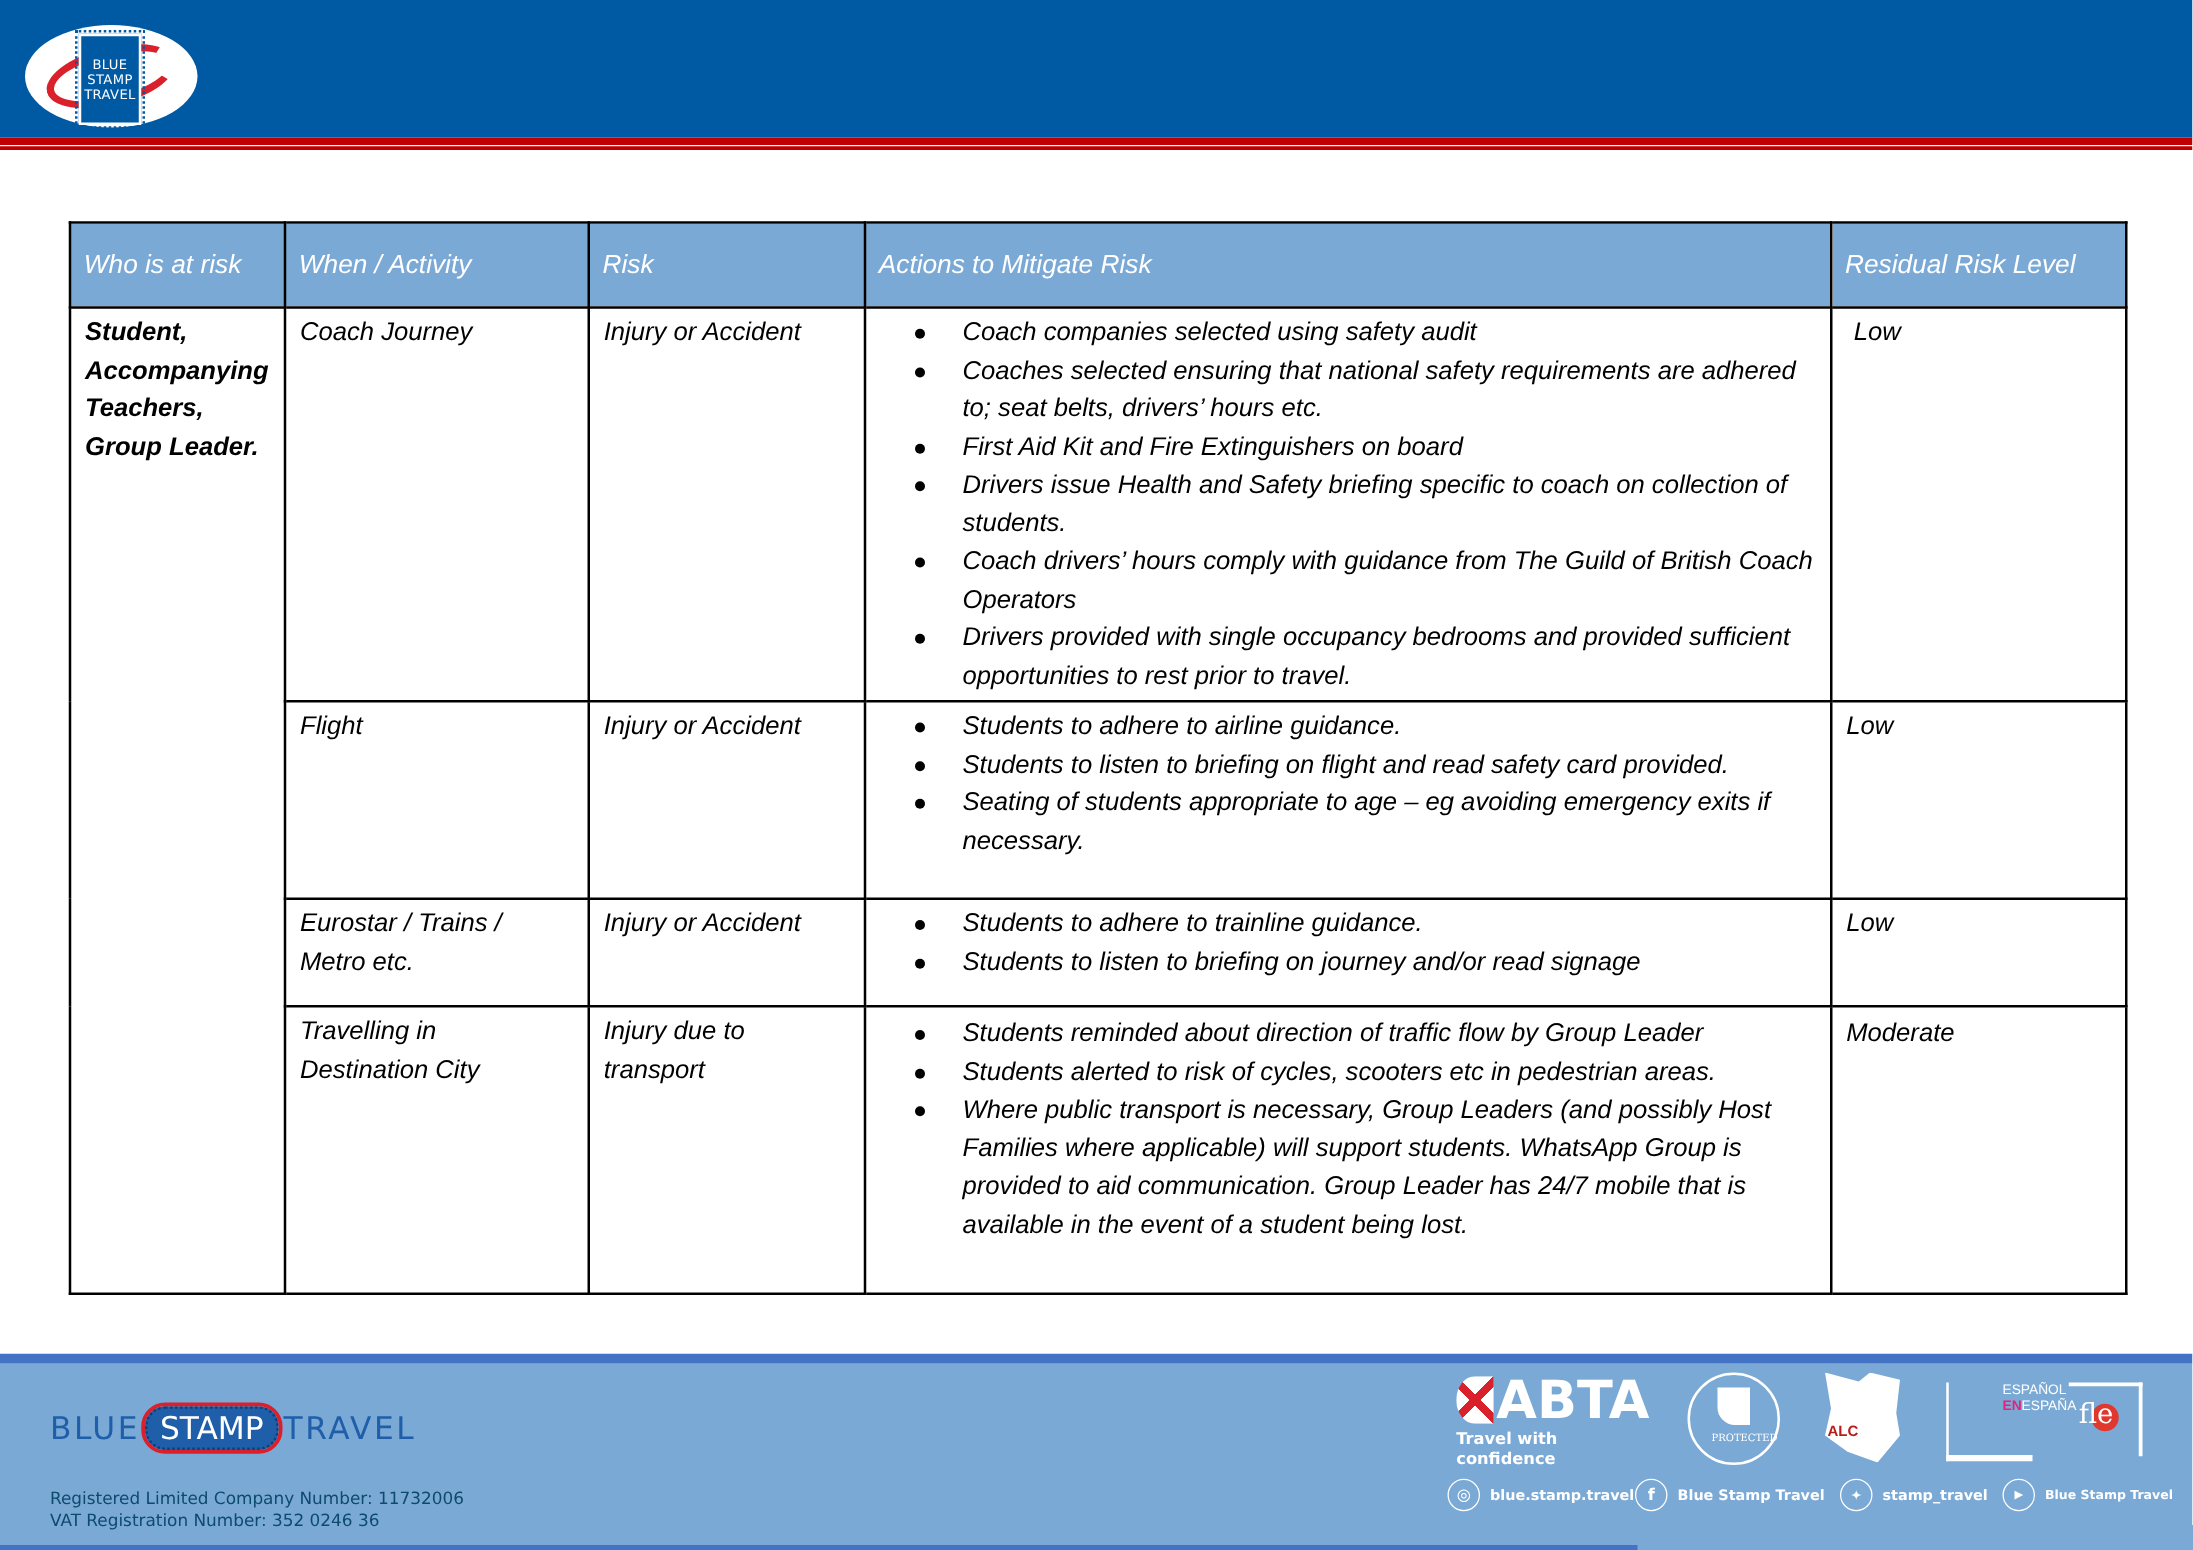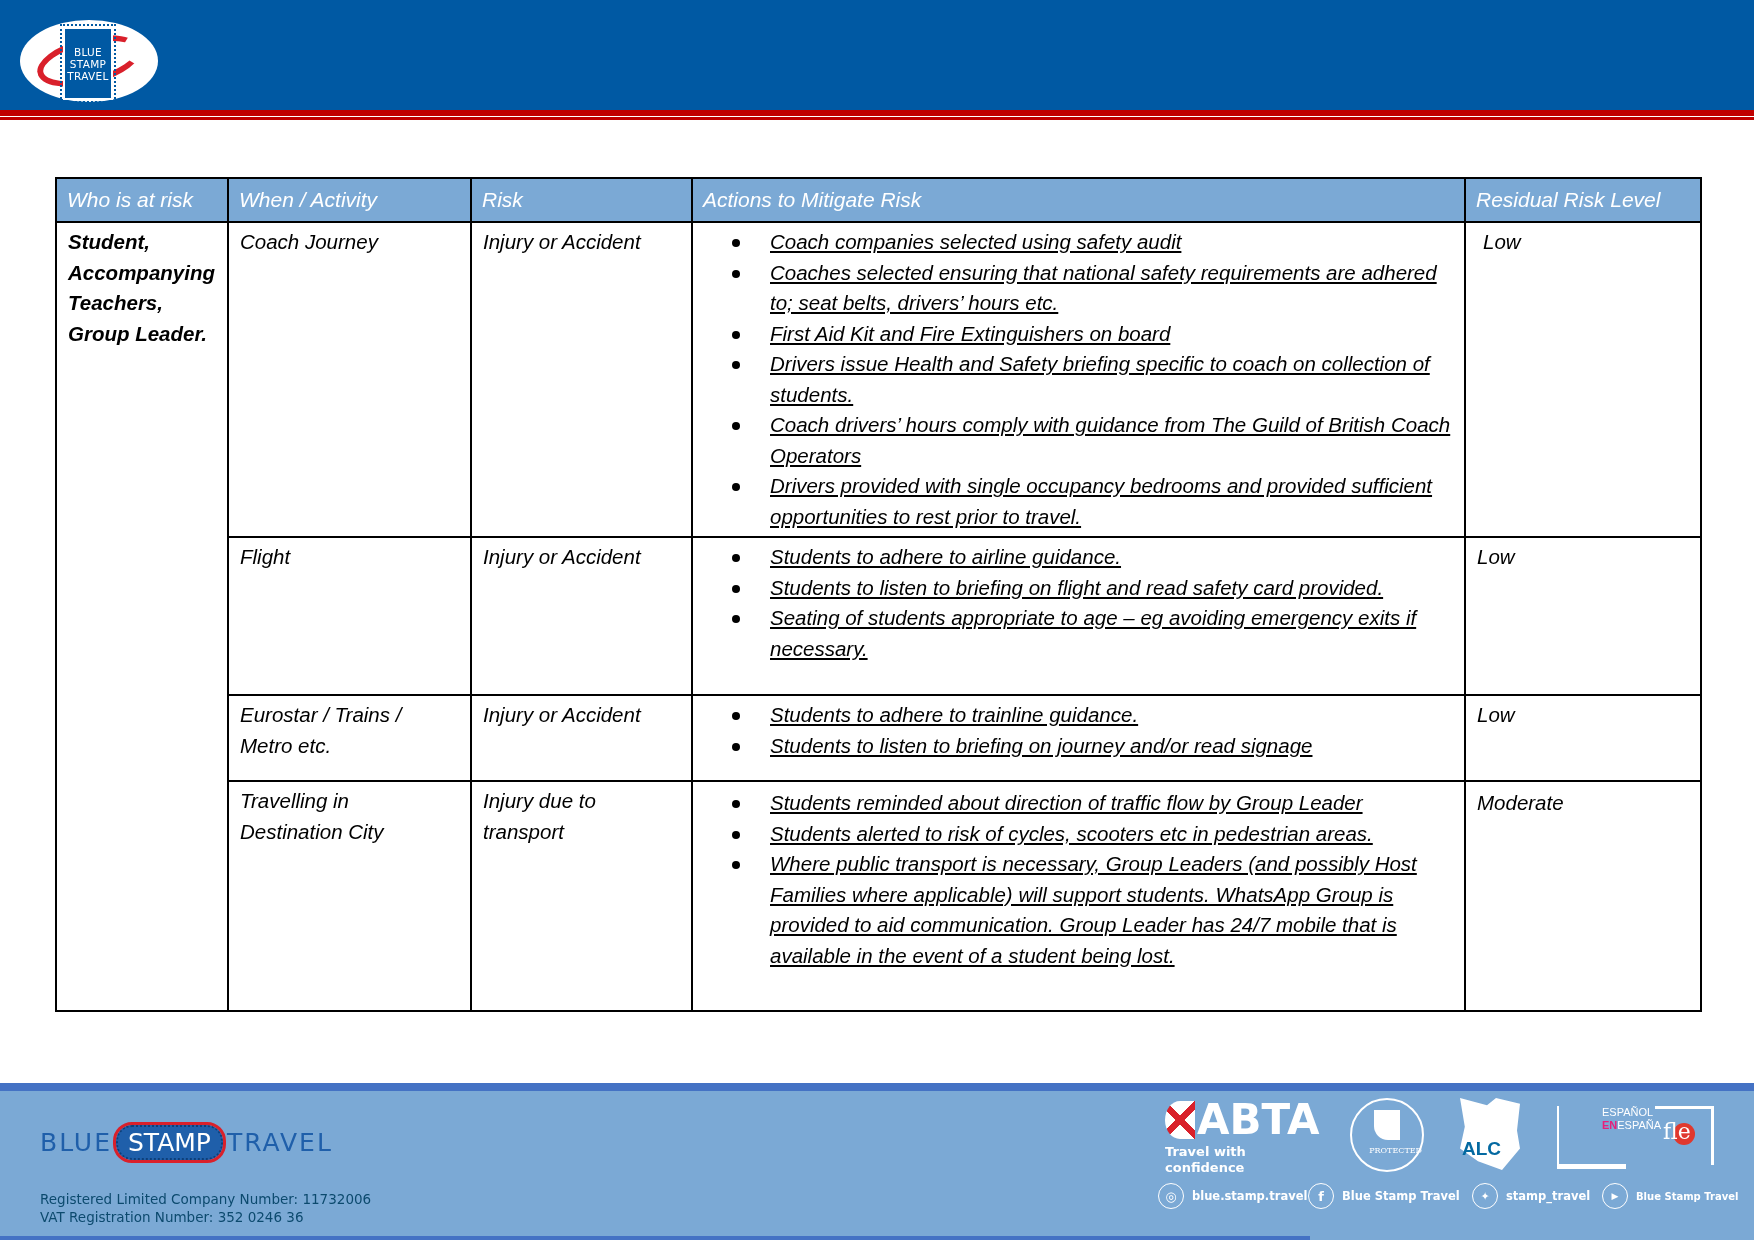--- a/index.html
+++ b/index.html
@@ -15,28 +15,28 @@
   .logo { position: absolute; left: 20px; top: 20px; width: 138px; height: 82px; }
   .logo-oval { position: absolute; left: 0; top: 0; width: 138px; height: 82px; border-radius: 50%; background: #fff; }
   .logo-swoosh { position: absolute; left: 16px; top: 18px; width: 106px; height: 46px; border-radius: 50%;
     border: 6px solid #D9202B; border-left-color: #D9202B; border-right-color: transparent; border-bottom-color: #D9202B; transform: rotate(-14deg); box-sizing: border-box; }
   .logo-stamp { position: absolute; left: 43px; top: 7px; width: 50px; height: 73px; background: #0059A3;
     outline: 2px dotted #0059A3; outline-offset: 1px; border: 2px solid #fff; box-sizing: border-box;
     display: flex; flex-direction: column; align-items: center; justify-content: center; }
   .logo-stamp span { color: #fff; font-size: 10.5px; line-height: 12px; letter-spacing: 0.3px; font-family: "DejaVu Sans", sans-serif; }
 
   table.risk { position: absolute; left: 55px; top: 177px; width: 1645px; border-collapse: collapse; table-layout: fixed; }
-  table.risk th, table.risk td { border: 2px solid #000; vertical-align: top; padding: 6px; }
+  table.risk th, table.risk td { border: 2px solid #000; vertical-align: top; padding: 18px; }
   table.risk th { background: #7BA9D5; color: #ffffff; font-style: italic; font-weight: normal; font-size: 21px; text-align: left;
     height: 30px; line-height: 30px; padding-left: 10px; white-space: nowrap; overflow: hidden; }
   table.risk td { font-style: italic; font-size: 20.5px; line-height: 30.5px; color: #000; padding: 4px 8px 0 11px; }
   td.who { font-weight: bold; }
   td.level { padding-left: 12px; }
   ul.actions { list-style: none; margin: 0; padding: 0 0 0 66px; }
-  ul.actions li { position: relative; text-decoration: underline; }
+  ul.actions li { position: relative; }
   ul.actions li::before { content: ""; position: absolute; left: -38px; top: 12px; width: 8px; height: 8px; border-radius: 50%; background: #000; }
 
   .ftr-band { position: absolute; left: 0; top: 1083px; width: 1754px; height: 8px; background: #4472C4; }
   .ftr { position: absolute; left: 0; top: 1091px; width: 1754px; height: 149px; background: #7BA9D5; }
   .ftr-bottom { position: absolute; left: 0; top: 1236px; width: 1310px; height: 4px; background: #4472C4; }
 
   .brand { position: absolute; left: 40px; top: 1122px; height: 40px; display: flex; align-items: center; }
   .brand-word { color: #1F5FAA; font-size: 25px; letter-spacing: 2px; font-family: "DejaVu Sans", sans-serif; }
   .brand-stamp { position: relative; margin: 0 4px; padding: 1px 10px; background: #1F5FAA; color: #fff; font-size: 25px;
     font-family: "DejaVu Sans", sans-serif; border: 2px dotted #0d3f7a; outline: 3px solid #D9202B; outline-offset: 0px; border-radius: 16px; }
@@ -48,21 +48,21 @@
   .abta-globe { display: inline-block; width: 30px; height: 38px; border-radius: 50% 0 0 50%; background:
     linear-gradient(45deg, transparent 44%, #D9202B 44%, #D9202B 56%, transparent 56%),
     linear-gradient(-45deg, transparent 44%, #D9202B 44%, #D9202B 56%, transparent 56%),
     #fff; margin-right: 2px; }
   .abta-sub { font-size: 13px; font-weight: bold; line-height: 16px; margin-top: 2px; }
   .atol { left: 1350px; top: 1098px; width: 74px; height: 74px; border: 2px solid #fff; border-radius: 50%; box-sizing: border-box; }
   .atol-mark { position: absolute; left: 22px; top: 10px; width: 26px; height: 30px; background: #fff; border-radius: 0 0 0 14px; }
   .atol-txt { position: absolute; left: 0; width: 100%; top: 46px; text-align: right; font-size: 8px; font-family: "DejaVu Serif", serif; }
   .alc { left: 1460px; top: 1098px; width: 60px; height: 72px; }
   .alc-shape { position: absolute; left: 0; top: 0; width: 60px; height: 72px; background: #fff; clip-path: polygon(0 0, 45% 10%, 60% 0, 100% 8%, 95% 45%, 100% 70%, 70% 100%, 30% 88%, 0 70%, 8% 40%); }
-  .alc-txt { position: absolute; left: 2px; top: 40px; color: #0369a1; font-size: 19px; font-weight: bold; font-family: "Liberation Sans", sans-serif; }
+  .alc-txt { position: absolute; left: 2px; top: 40px; color: #b91c1c; font-size: 12px; font-weight: bold; font-family: "Liberation Sans", sans-serif; }
   .ene { left: 1557px; top: 1106px; width: 64px; height: 58px; border-left: 2px solid #fff; border-bottom: 5px solid #fff; padding-left: 3px; }
   .ene div { font-size: 11px; line-height: 13px; font-family: Liberation Sans, sans-serif; padding-left: 40px; }
   .fle { left: 1655px; top: 1106px; width: 56px; height: 56px; border-top: 3px solid #fff; border-right: 3px solid #fff; }
   .fle-dot { position: absolute; left: 18px; top: 14px; width: 22px; height: 22px; border-radius: 50%; background: #E0382E; }
   .fle-txt { position: absolute; left: 8px; top: 10px; font-size: 22px; font-family: "DejaVu Serif", serif; color: #fff; }
 
   .social { position: absolute; top: 1183px; display: flex; align-items: center; gap: 8px; color: #fff; font-family: "DejaVu Sans", sans-serif; font-weight: bold; }
   .social .circle { width: 26px; height: 26px; border: 1.5px solid #fff; border-radius: 50%; box-sizing: border-box; display: flex; align-items: center; justify-content: center; font-size: 13px; }
   .social .lbl { font-size: 11.5px; }
 </style>

